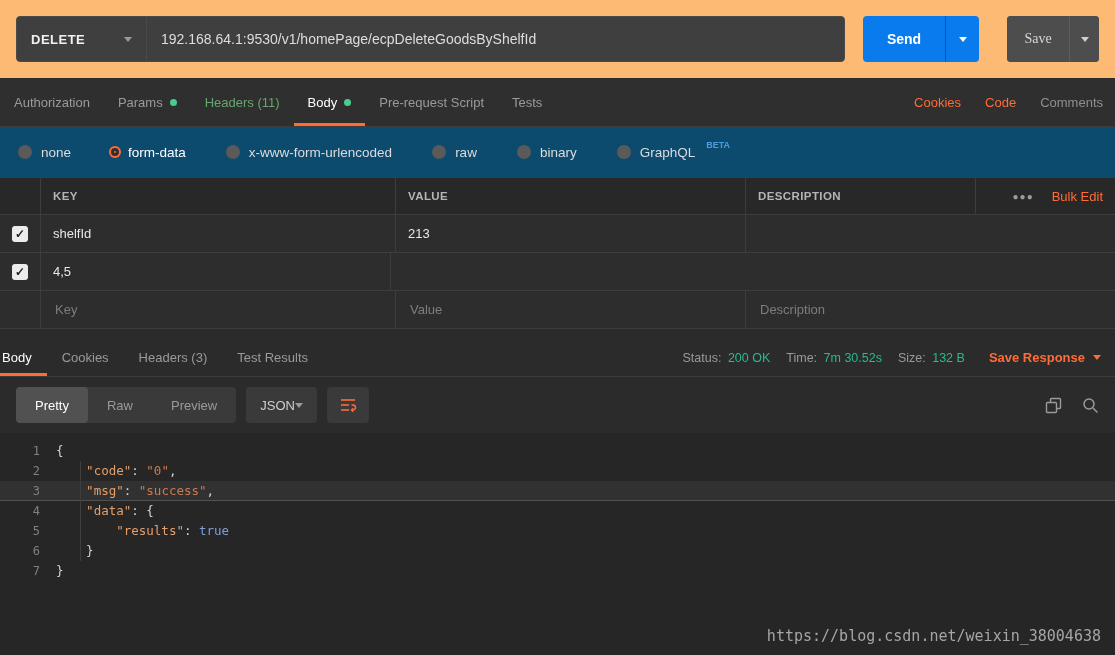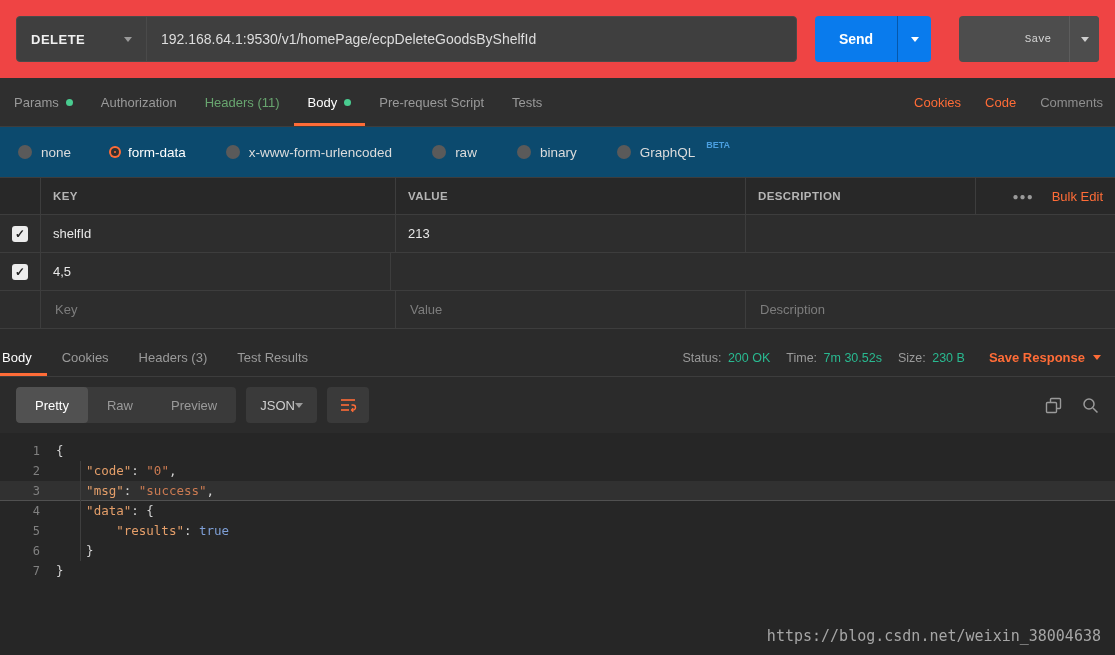--- a/index.html
+++ b/index.html
@@ -6,38 +6,38 @@
     --accent:#ff6c37; --send_blue:#097bed; --status_green:#29b990; --dot_green:#49cc90;
     --tab_green:#68a56f; --beta_blue:#4a9fe0; --tok_key:#e59f6a; --tok_str:#cc7b52; --tok_bool:#7e9fd6;
   }
   *{box-sizing:border-box;}
   html,body{margin:0;padding:0;}
   body{width:1115px;height:655px;overflow:hidden;background:#2b2b2b;
        font-family:"Liberation Sans",sans-serif;color:#e8e8e8;position:relative;}
   .app{display:flex;flex-direction:column;height:655px;}
 
   
-  .topbar{height:78px;background:#ef4444;display:flex;align-items:center;padding:0 16px;flex:none;}
+  .topbar{height:78px;background:#fdba74;display:flex;align-items:center;padding:0 16px;flex:none;}
   .url-group{flex:1;display:flex;height:46px;background:#3f3f3f;border:1px solid #4a4a4a;
              border-radius:4px;overflow:hidden;margin-right:18px;}
   .method{width:130px;display:flex;align-items:center;justify-content:space-between;
           padding:0 14px;border-right:1px solid #4a4a4a;cursor:pointer;flex:none;}
   .method-label{font-weight:bold;font-size:13px;letter-spacing:.5px;color:#f0f0f0;}
   .caret{width:0;height:0;border-left:4px solid transparent;border-right:4px solid transparent;
          border-top:5px solid #9a9a9a;}
   .url-input{flex:1;background:transparent;border:none;outline:none;color:#ddd;
              font-size:14px;padding:0 14px;font-family:"Liberation Sans",sans-serif;}
   .send-group{display:flex;height:46px;border-radius:4px;overflow:hidden;margin-right:28px;flex:none;}
   .send-main{background:var(--send_blue);color:#fff;border:none;font-size:14px;font-weight:bold;
              width:82px;cursor:pointer;font-family:inherit;}
   .send-caret{background:var(--send_blue);border:none;border-left:1px solid rgba(0,0,0,.28);
               width:34px;display:flex;align-items:center;justify-content:center;cursor:pointer;}
   .send-caret .caret{border-top-color:#fff;}
   .save-group{display:flex;height:46px;border-radius:4px;overflow:hidden;background:#4d4d4d;flex:none;}
-  .save-main{background:#4d4d4d;color:#d6d6d6;border:none;font-size:11px;width:62px;cursor:pointer;font-family:Liberation Mono, monospace;margin-left:48px;}
+  .save-main{background:#4d4d4d;color:#d6d6d6;border:none;font-size:14px;width:62px;cursor:pointer;font-family:Liberation Serif, serif;}
   .save-caret{background:#4d4d4d;border:none;border-left:1px solid #5d5d5d;width:30px;
               display:flex;align-items:center;justify-content:center;cursor:pointer;}
   .save-caret .caret{border-top-color:#cfcfcf;}
 
   
   .req-tabs{height:49px;background:#2f2f2f;display:flex;align-items:stretch;
             border-bottom:1px solid #3d3d3d;flex:none;}
   .tab{display:flex;align-items:center;gap:7px;padding:0 14px;font-size:13px;color:#9a9a9a;cursor:pointer;}
   .tab.active{color:#fff;box-shadow:inset 0 -3px 0 var(--accent);}
   .tab.green{color:var(--tab_green);}
@@ -137,25 +137,25 @@
     <div class="save-group">
       <button class="save-main">Save</button>
       <button class="save-caret">
         <span class="caret"></span>
       </button>
     </div>
   </div>
 
   <div class="req-tabs">
     <div class="tab">
+      <span>Authorization</span>
+    </div>
+    <div class="tab">
       <span>Params</span>
       <span class="dot"></span>
-    </div>
-    <div class="tab">
-      <span>Authorization</span>
     </div>
     <div class="tab green">
       <span>Headers (11)</span>
     </div>
     <div class="tab active">
       <span>Body</span>
       <span class="dot"></span>
     </div>
     <div class="tab">
       <span>Pre-request Script</span>
@@ -251,21 +251,21 @@
       <span>
         <span class="meta-label">Status:</span>
         <span class="meta-value">200 OK</span>
       </span>
       <span>
         <span class="meta-label">Time:</span>
         <span class="meta-value">7m 30.52s</span>
       </span>
       <span>
         <span class="meta-label">Size:</span>
-        <span class="meta-value">230 B</span>
+        <span class="meta-value">132 B</span>
       </span>
       <span class="save-response">
         <span>Save Response</span>
         <span class="caret"></span>
       </span>
     </div>
   </div>
 
   <div class="resp-toolbar">
     <div class="segmented">

